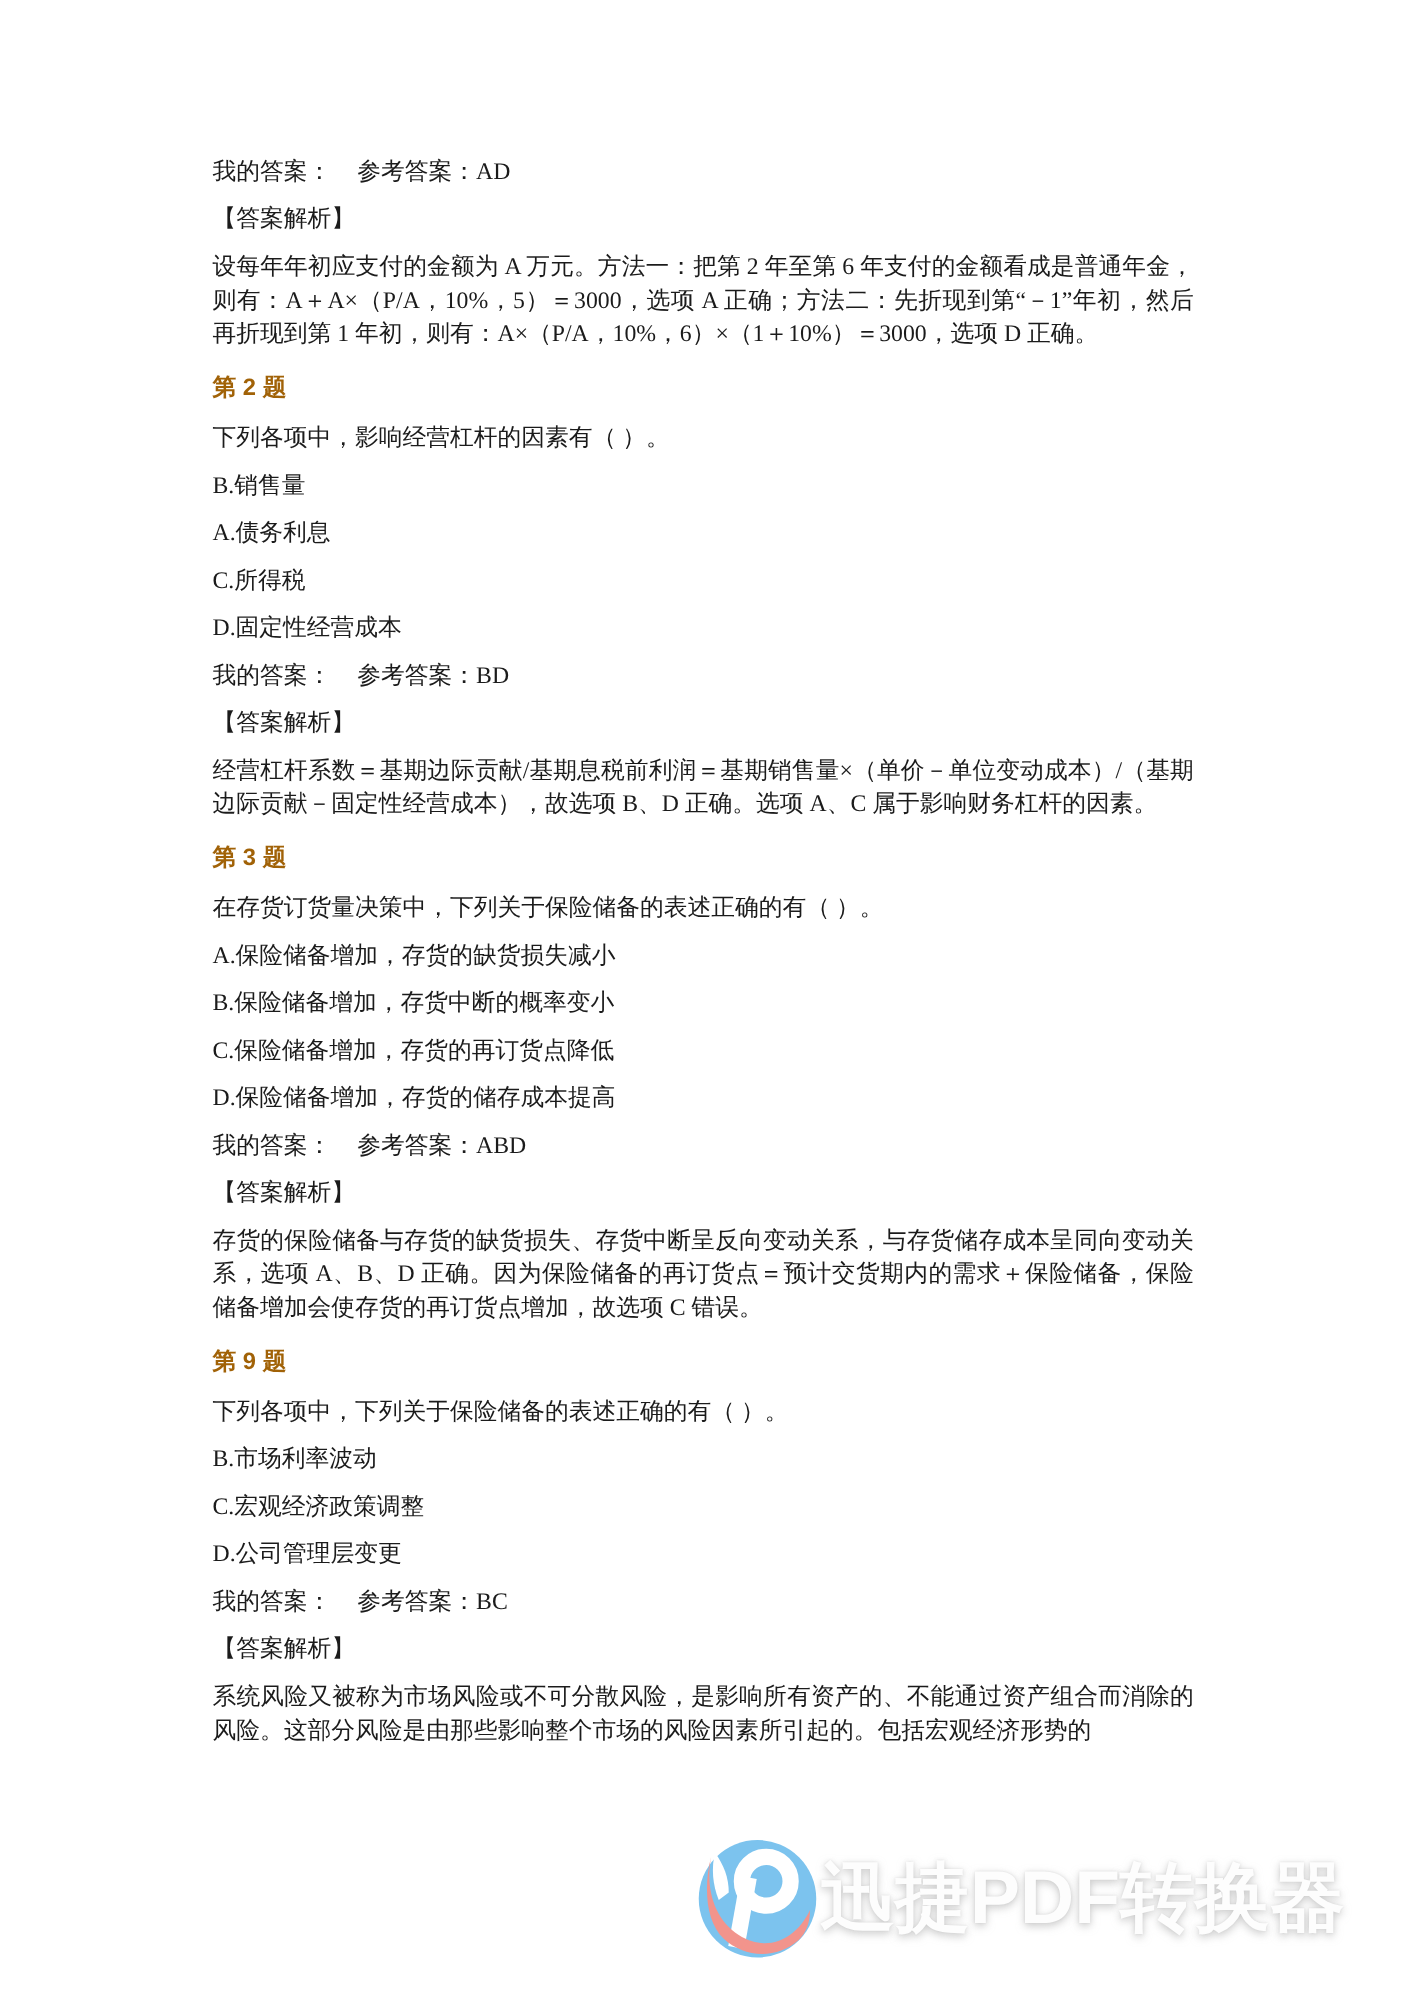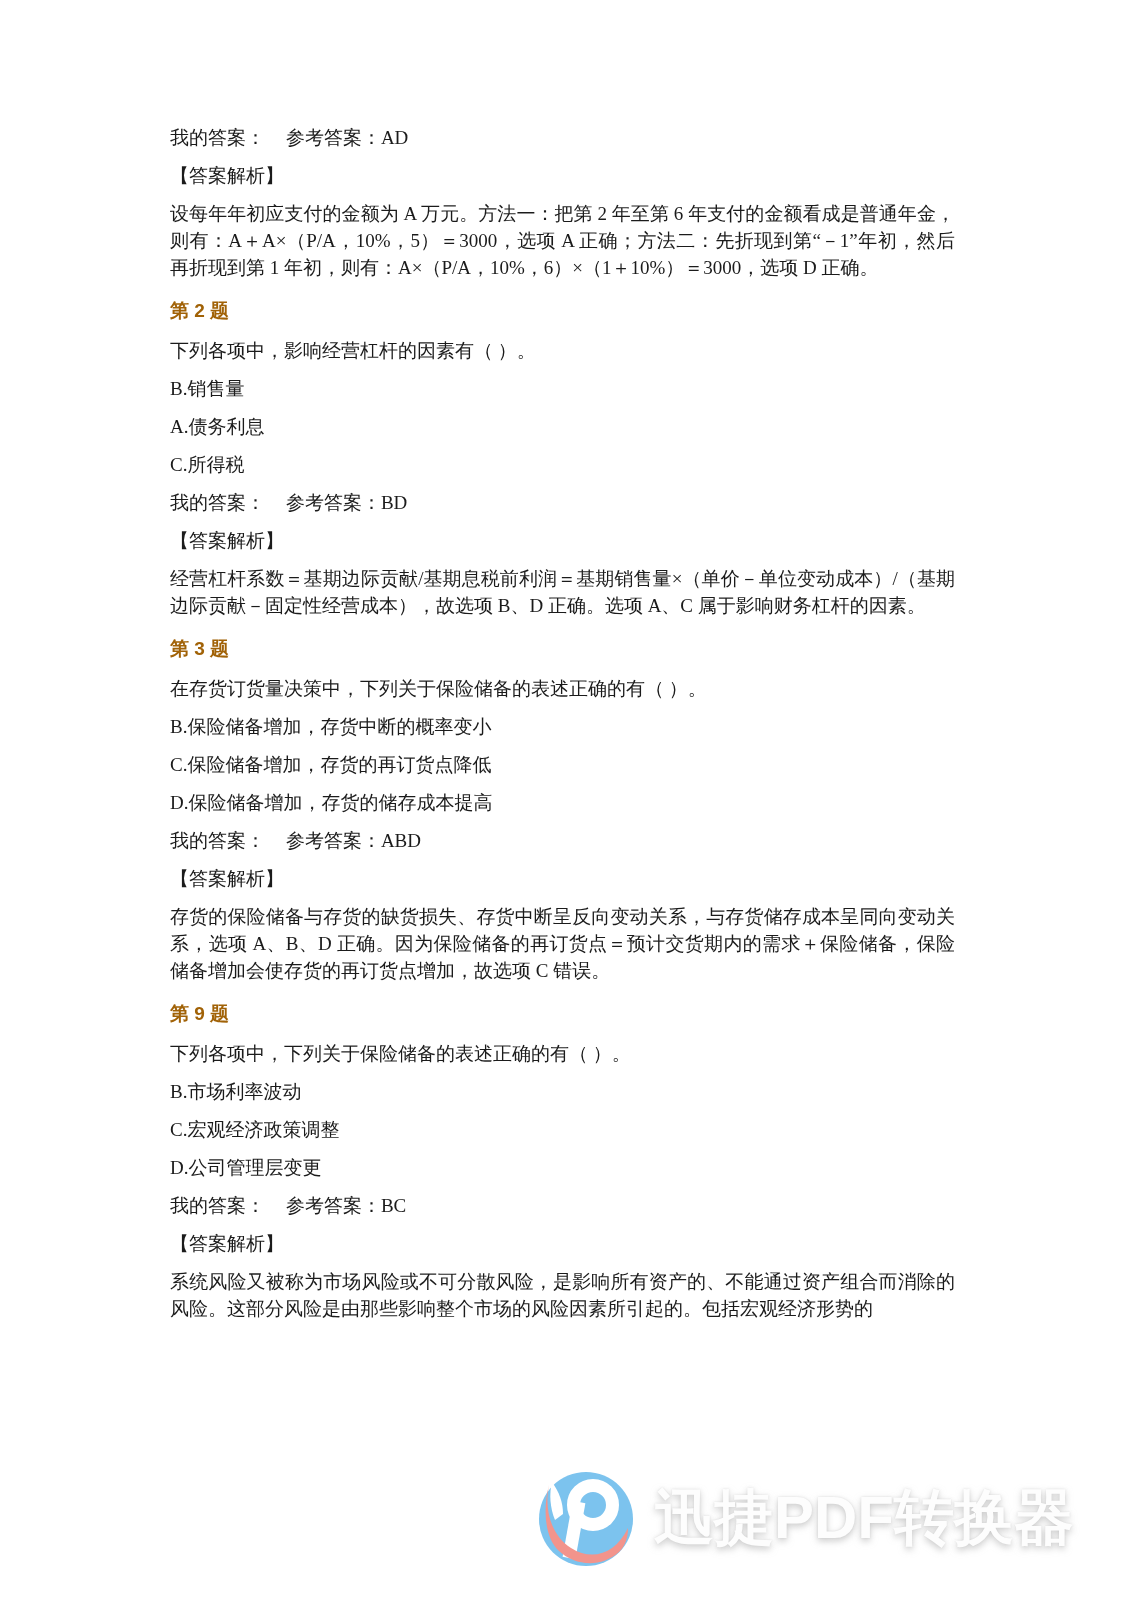--- a/index.html
+++ b/index.html
@@ -36,25 +36,24 @@
     font-size: 19px;
     line-height: 27px;
     margin: 16px 0 13px 0;
     color: #a16207;
   }
   .answer-line .ref-label {
     margin-left: 1.1em;
   }
   .watermark {
     position: absolute;
-    left: 536px;
+    left: 556px;
     top: 1468px;
     display: flex;
     align-items: center;
-    gap: 18px;
   }
   .wm-logo {
     width: 100px;
     height: 100px;
     flex: 0 0 auto;
   }
   .wm-text {
     font-family: "Liberation Sans", "DejaVu Sans", sans-serif;
     font-weight: 700;
     font-size: 60px;
@@ -73,28 +72,30 @@
     <span>我的答案：</span><span class="ref-label">参考答案：</span><span>AD</span>
   </p>
   <p class="line">【答案解析】</p>
   <p class="para">设每年年初应支付的金额为 A 万元。方法一：把第 2 年至第 6 年支付的金额看成是普通年金，则有：A＋A×（P/A，10%，5）＝3000，选项 A 正确；方法二：先折现到第“－1”年初，然后再折现到第 1 年初，则有：A×（P/A，10%，6）×（1＋10%）＝3000，选项 D 正确。</p>
 
   <h3 class="q-number">第 2 题</h3>
   <p class="line">下列各项中，影响经营杠杆的因素有（  ）。</p>
   <p class="line">B.销售量</p>
   <p class="line">A.债务利息</p>
   <p class="line">C.所得税</p>
+  <p class="line">D.固定性经营成本</p>
   <p class="line answer-line">
     <span>我的答案：</span><span class="ref-label">参考答案：</span><span>BD</span>
   </p>
   <p class="line">【答案解析】</p>
   <p class="para">经营杠杆系数＝基期边际贡献/基期息税前利润＝基期销售量×（单价－单位变动成本）/（基期边际贡献－固定性经营成本），故选项 B、D 正确。选项 A、C 属于影响财务杠杆的因素。</p>
 
   <h3 class="q-number">第 3 题</h3>
   <p class="line">在存货订货量决策中，下列关于保险储备的表述正确的有（  ）。</p>
+  <p class="line">A.保险储备增加，存货的缺货损失减小</p>
   <p class="line">B.保险储备增加，存货中断的概率变小</p>
   <p class="line">C.保险储备增加，存货的再订货点降低</p>
   <p class="line">D.保险储备增加，存货的储存成本提高</p>
   <p class="line answer-line">
     <span>我的答案：</span><span class="ref-label">参考答案：</span><span>ABD</span>
   </p>
   <p class="line">【答案解析】</p>
   <p class="para">存货的保险储备与存货的缺货损失、存货中断呈反向变动关系，与存货储存成本呈同向变动关系，选项 A、B、D 正确。因为保险储备的再订货点＝预计交货期内的需求＋保险储备，保险储备增加会使存货的再订货点增加，故选项 C 错误。</p>
 
   <h3 class="q-number">第 9 题</h3>

